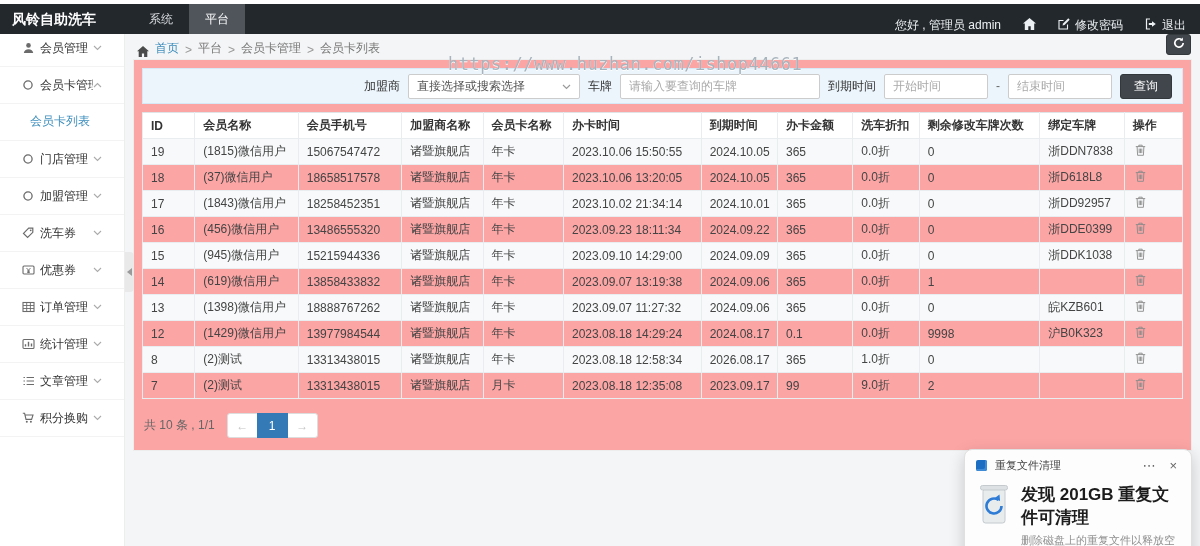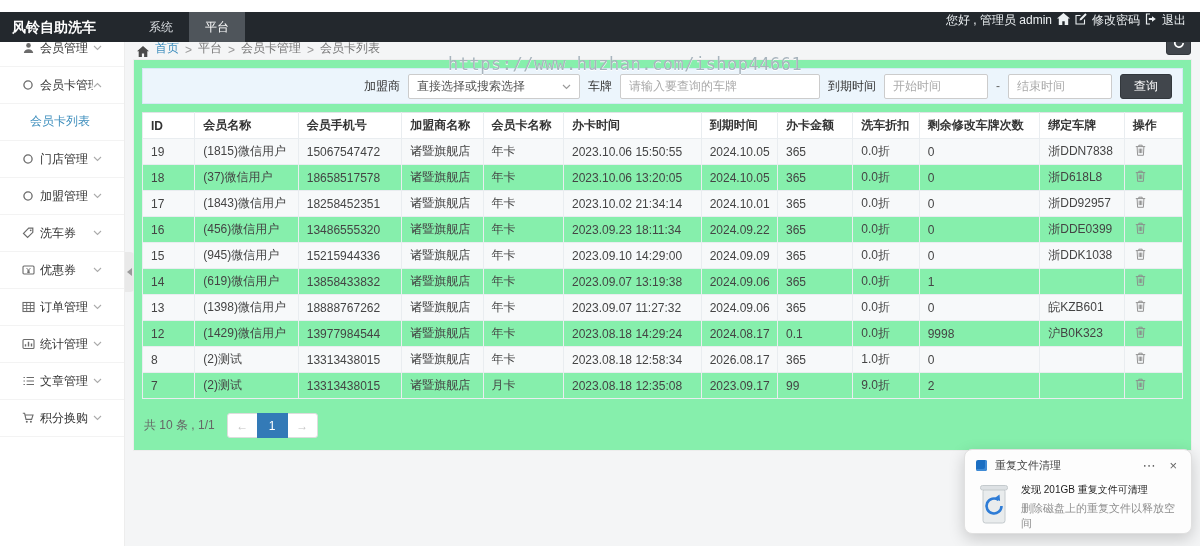--- a/index.html
+++ b/index.html
@@ -1,27 +1,27 @@
 <!DOCTYPE html>
 <html><head>
 <meta charset="utf-8">
 <style>
   * { box-sizing: border-box; margin: 0; padding: 0; }
   html,body { width:1200px; height:546px; overflow:hidden; background:#fff;
     font-family:"Liberation Sans","DejaVu Sans",sans-serif; font-size:12px; }
 
   
-  .navbar { position:fixed; top:12px; left:0; right:0; height:30px; background:#23282d;
-    display:flex; align-items:flex-start; z-index:30; }
+  .navbar { position:fixed; top:4px; left:0; right:0; height:30px; background:#23282d;
+    display:flex; align-items:flex-end; z-index:30; }
   .brand { width:125px; color:#fff; font-weight:bold; font-size:14px; line-height:30px;
     padding-left:12px; }
   .nav-tabs { display:flex; margin-left:8px; }
   .nav-tab { padding:0 16px; line-height:30px; font-size:12px; color:#d8dce0; cursor:pointer; }
   .nav-tab.active { background:#4f555b; color:#fff; }
-  .nav-right { margin-left:auto; display:flex; align-items:center; gap:5px; padding-right:14px;
+  .nav-right { margin-left:auto; display:flex; align-items:center; gap:22px; padding-right:14px;
     color:#ecf0f2; font-size:12px; }
   .nav-link { display:flex; align-items:center; gap:5px; cursor:pointer; color:#ecf0f2; }
 
   
   .sidebar { position:fixed; top:30px; left:0; width:125px; bottom:0; background:#fff;
     border-right:1px solid #ededed; z-index:20; }
   .side-item { display:flex; align-items:center; height:37px; padding:0 22px;
     border-bottom:1px solid #f3f3f3; font-size:12px; color:#333; cursor:pointer; }
   .side-item .icn { width:18px; display:flex; align-items:center; color:#6b6b6b; }
   .side-item .lbl { flex:1; white-space:nowrap; overflow:hidden; }
@@ -40,21 +40,21 @@
   .main { position:fixed; top:30px; left:125px; right:0; bottom:0; background:#f4f5f6; }
   .breadcrumb { height:27px; display:flex; align-items:flex-end; padding:0 12px;
     font-size:12px; color:#777; gap:6px; }
   .bc-home-icon { color:#4a4a4a; display:flex; }
   .bc-link { color:#3c8dbc; cursor:pointer; }
   .bc-sep { color:#999; }
   .refresh-btn { position:absolute; top:4px; right:9px; width:25px; height:21px;
     background:#41464c; border:1px solid #33383d; border-radius:3px; display:flex;
     align-items:center; justify-content:center; cursor:pointer; }
 
-  .card { margin:2px 8px 0; background:#86efac; border:1px solid #ededed; padding:8px; }
+  .card { margin:2px 8px 0; background:#fca5a5; border:1px solid #ededed; padding:8px; }
 
   
   .filterbar { background:#ecf5fc; border:1px solid #d7e9f6; height:36px; display:flex;
     align-items:center; justify-content:flex-end; gap:8px; padding:0 10px; color:#333; }
   .f-label { white-space:nowrap; }
   .f-select { width:172px; height:25px; background:#fff; border:1px solid #ccc; border-radius:2px;
     display:flex; align-items:center; justify-content:space-between; padding:0 8px; color:#555;
     cursor:pointer; }
   .f-input { height:25px; border:1px solid #ccc; border-radius:2px; padding:0 8px; font-size:12px;
     width:200px; color:#333; font-family:inherit; background:#fff; }
@@ -92,21 +92,21 @@
   .toast { position:fixed; left:964px; top:449px; width:228px; background:#fdfdfd;
     border:1px solid #e0e0e0; border-radius:8px; box-shadow:0 5px 16px rgba(0,0,0,.18);
     z-index:40; }
   .toast-head { display:flex; align-items:center; gap:8px; padding:8px 11px 4px; }
   .toast-app-icon { width:11px; height:11px; background:#1b6ec2; border-radius:2px;
     box-shadow:inset -2px -2px 0 #3f8bd6; }
   .toast-title { font-size:11px; color:#444; flex:1; }
   .toast-more, .toast-close { color:#666; font-size:13px; cursor:pointer; padding:0 3px;
     line-height:1; }
   .toast-body { display:flex; gap:11px; padding:6px 13px 2px; align-items:flex-start; }
-  .toast-headline { font-size:10px; font-weight:normal; color:#1c1c1c; margin-bottom:4px; }
+  .toast-headline { font-size:17px; font-weight:bold; color:#1c1c1c; margin-bottom:4px; }
   .toast-sub { font-size:11px; color:#8f8f8f; }
 </style>
 </head>
 <body>
 
 <div class="navbar">
   <div class="brand">风铃自助洗车</div>
   <div class="nav-tabs">
     <div class="nav-tab">系统</div>
     <div class="nav-tab active">平台</div>

